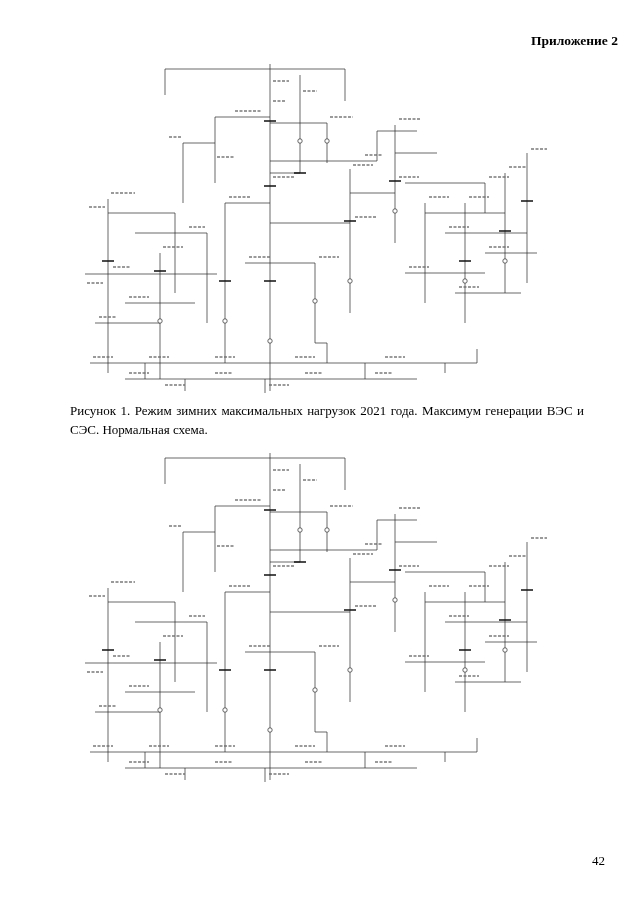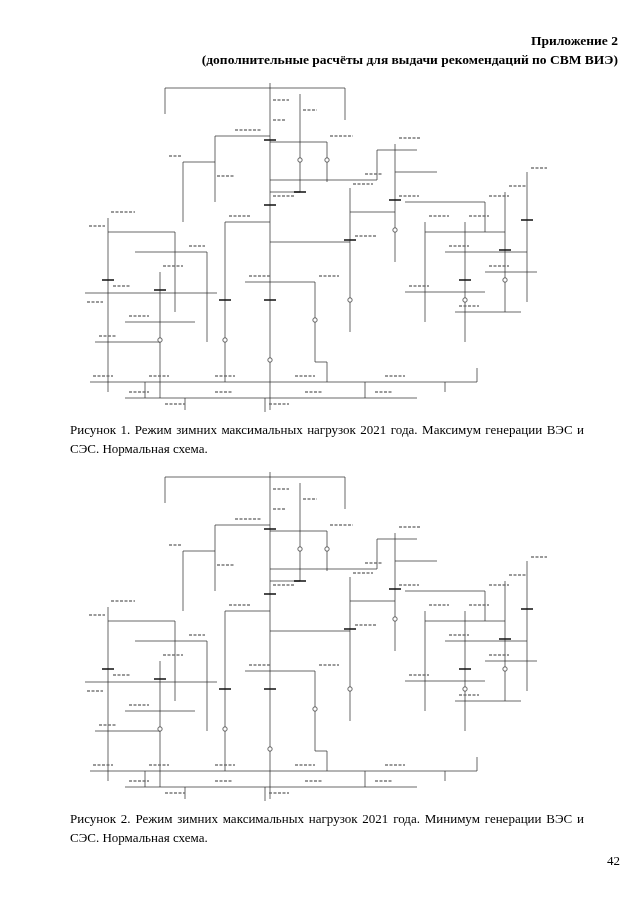--- a/index.html
+++ b/index.html
@@ -30,21 +30,21 @@
   .figure-caption {
     margin: 6px 20px 0 63px;
     width: 514px;
     font-size: 13px;
     line-height: 1.5;
     text-align: justify;
     text-align-last: left;
   }
   .page-number {
     position: absolute;
-    right: 20px;
+    right: 35px;
     bottom: 36px;
     font-size: 13px;
   }
   .net-line   { stroke: #2a2a2a; stroke-width: 0.7; fill: none; }
   .net-tick   { stroke: #111111; stroke-width: 1.4; fill: none; }
   .net-circle { stroke: #2a2a2a; stroke-width: 0.7; fill: #ffffff; }
   .net-label  { stroke: #6a6a6a; stroke-width: 1.6; fill: none; stroke-dasharray: 3 1.5; opacity: 0.9; }
 </style>
 </head>
 <body>
@@ -129,34 +129,32 @@
         M394 226 H414 M28 296 H48 M84 296 H104 M150 296 H170
         M230 296 H250 M320 296 H340 M64 312 H84 M150 312 H168
         M240 312 H258 M310 312 H328 M100 324 H120 M204 324 H224
       "></path>
     </g>
   </defs>
 </svg>
 
 <header class="page-header">
   <div>Приложение 2</div>
-  <div>(дополнительные расчёты для выдачи рекомендаций по СВМ ВИЭ)</div>
 </header>
 
 <figure class="figure-block">
   <div class="diagram-wrap">
     <svg width="524" height="334" viewBox="0 0 520 334">
       <use href="#grid-diagram"></use>
     </svg>
   </div>
   <figcaption class="figure-caption">Рисунок 1. Режим зимних максимальных нагрузок 2021 года. Максимум генерации ВЭС и СЭС. Нормальная схема.</figcaption>
 </figure>
 
 <figure class="figure-block">
   <div class="diagram-wrap">
     <svg width="524" height="334" viewBox="0 0 520 334">
       <use href="#grid-diagram"></use>
     </svg>
   </div>
-  <figcaption class="figure-caption">Рисунок 2. Режим зимних максимальных нагрузок 2021 года. Минимум генерации ВЭС и СЭС. Нормальная схема.</figcaption>
 </figure>
 
 <div class="page-number">42</div>
 
 </body></html>

